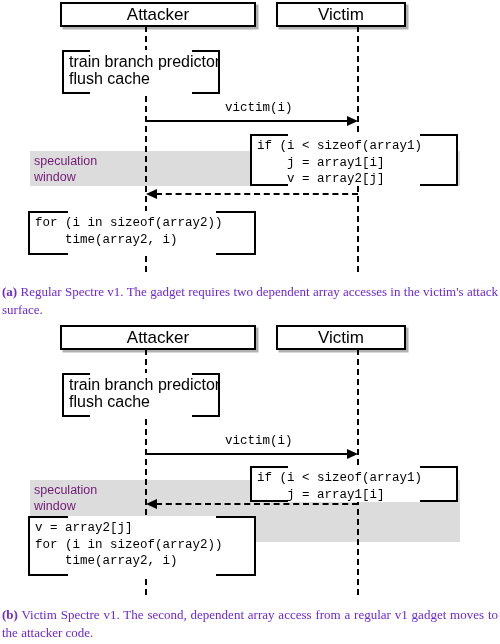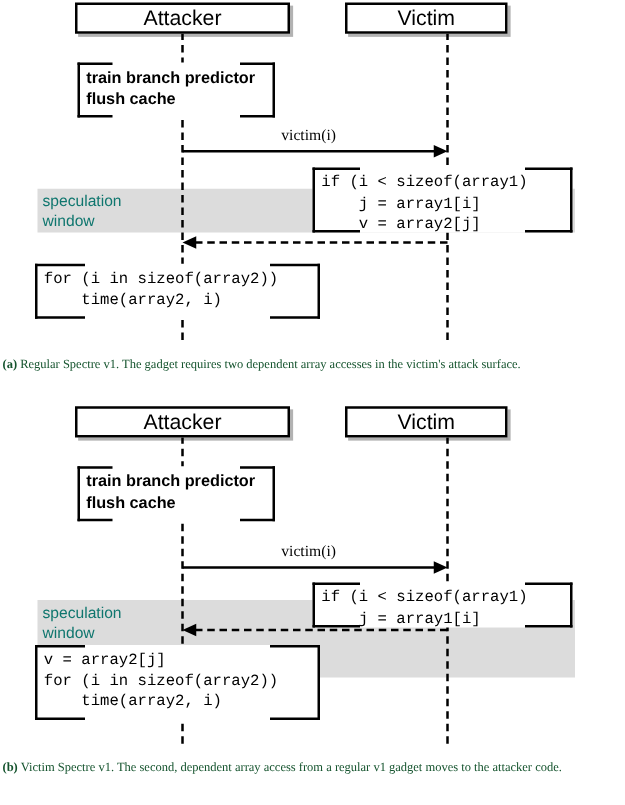--- a/index.html
+++ b/index.html
@@ -38,41 +38,41 @@
     box-sizing: border-box;
     background: #ffffff;
     border: 2px solid #000000;
     text-align: center;
     font-family: "Liberation Sans", sans-serif;
     font-size: 17px;
     line-height: 21px;
     height: 25px;
     box-shadow: 2.5px 2.5px 0 rgba(0,0,0,0.30);
   }
-  .participant.attacker { left: 60px; top: 2px; width: 172px; }
+  .participant.attacker { left: 60px; top: 2px; width: 196px; }
   .participant.victim   { left: 276px; top: 2px; width: 130px; }
 
   
   .lifeline {
     position: absolute;
     width: 0;
     border-left: 2px dashed #000000;
   }
 
   
   .spec-band {
     position: absolute;
     background: #dcdcdc;
   }
   .spec-label {
     position: absolute;
     font-family: "Liberation Sans", sans-serif;
     font-size: 12.5px;
     line-height: 16px;
-    color: #0f766e;
+    color: #701a75;
     white-space: pre-line;
   }
 
   
   .note {
     position: absolute;
     box-sizing: border-box;
   }
   .note .edge {
     position: absolute;
@@ -89,23 +89,22 @@
   .note .e-bot-r  { right: 0; bottom: 0; height: 2px; }
 
   .note .note-text {
     position: absolute;
     left: 7px;
     top: 4px;
     white-space: pre;
   }
   .note.sans .note-text {
     font-family: "Liberation Sans", sans-serif;
-    font-size: 13px;
+    font-size: 16px;
     line-height: 16.5px;
-    font-weight: bold;
   }
   .note.mono .note-text {
     font-family: "Liberation Mono", monospace;
     font-size: 12.5px;
     line-height: 16.5px;
   }
   .note.white { background: #ffffff; }
 
   
   .msg-line {
@@ -124,36 +123,36 @@
     border-bottom: 5px solid transparent;
     border-left: 11px solid #000000;
   }
   .arrowhead.left {
     border-top: 5px solid transparent;
     border-bottom: 5px solid transparent;
     border-right: 11px solid #000000;
   }
   .msg-label {
     position: absolute;
-    font-family: Liberation Serif, serif;
+    font-family: Liberation Mono, monospace;
     font-size: 12.5px;
     line-height: 15px;
     white-space: pre;
   }
 
   
   .caption {
     position: absolute;
     left: 2px;
     width: 496px;
     font-family: "Liberation Serif", serif;
-    font-size: 10px;
+    font-size: 13px;
     line-height: 17.5px;
     text-align: justify;
-    color: #14532d;
+    color: #6d28d9;
   }
   #caption-a { top: 283px; }
   #caption-b { top: 606px; }
   .caption .lbl { font-weight: bold; }
 </style>
 </head>
 <body>
 
 <div class="figure" id="figure-a">
   <div class="diagram">

